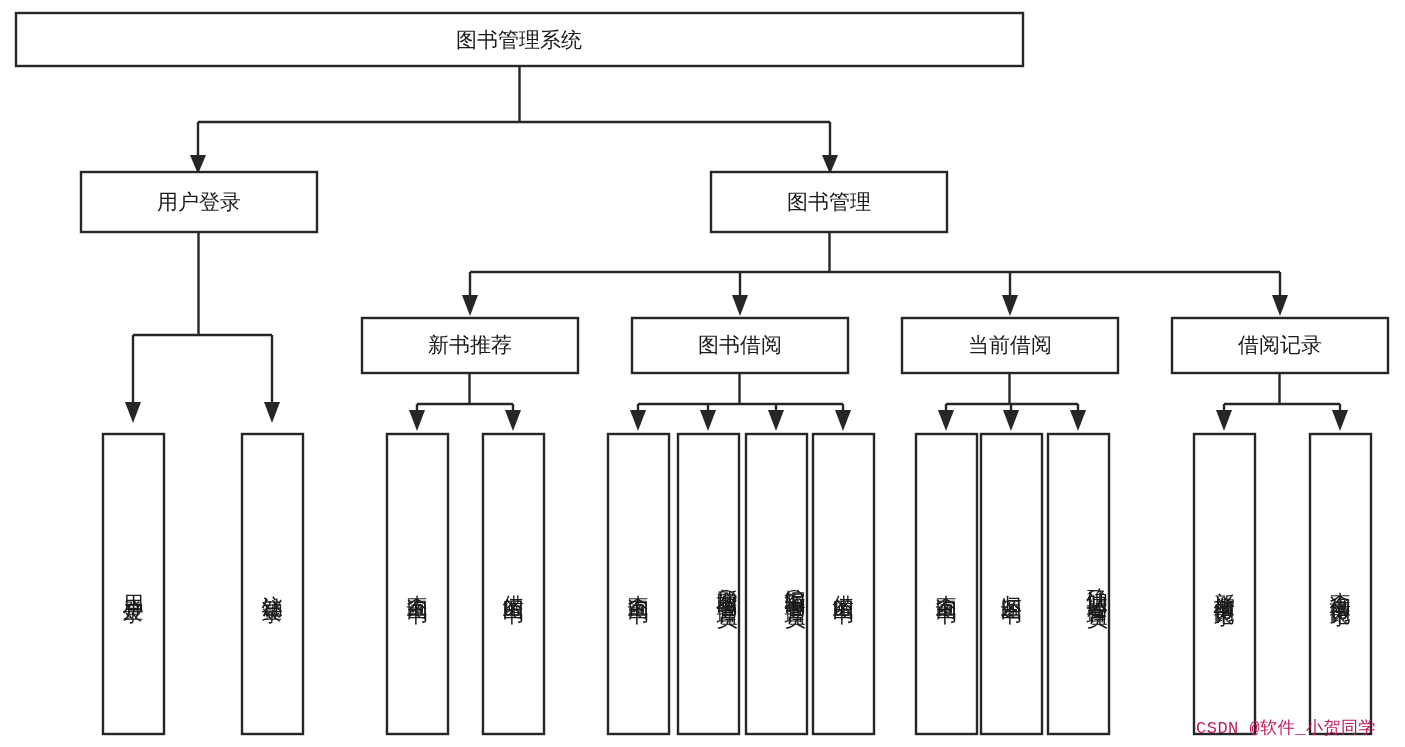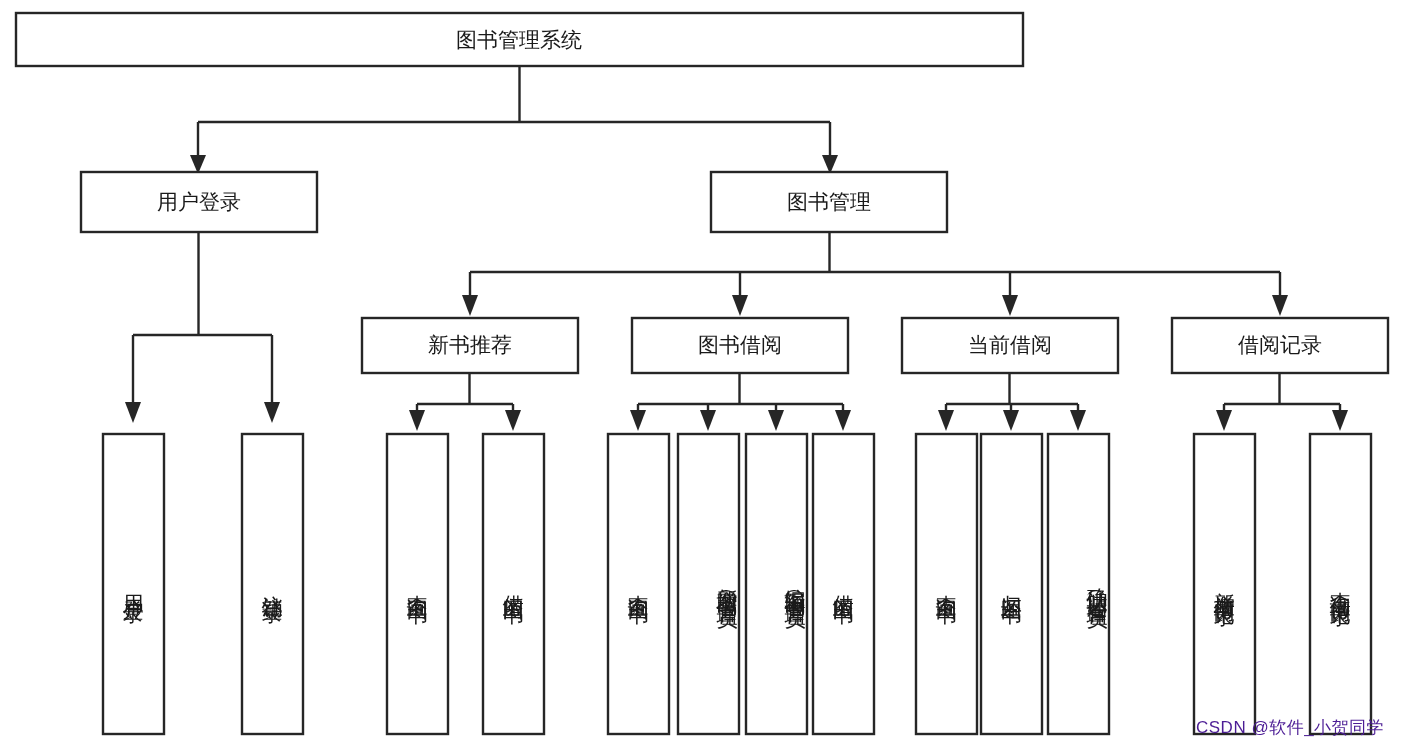--- a/index.html
+++ b/index.html
@@ -59,23 +59,23 @@
     letter-spacing: 3px;
     display: flex;
     align-items: center;
     justify-content: center;
     text-align: center;
     white-space: nowrap;
     pointer-events: none;
   }
   .watermark {
     position: absolute;
-    font-family: Liberation Sans, sans-serif;
+    font-family: Liberation Mono, monospace;
     font-size: 17px;
-    color: #4c1d95;
+    color: #be185d;
     white-space: nowrap;
     letter-spacing: 0.5px;
   }
 </style>
 </head>
 <body>
 
 <div id="diagram-root">
 
   <svg id="flow" viewBox="0 0 1405 747">

